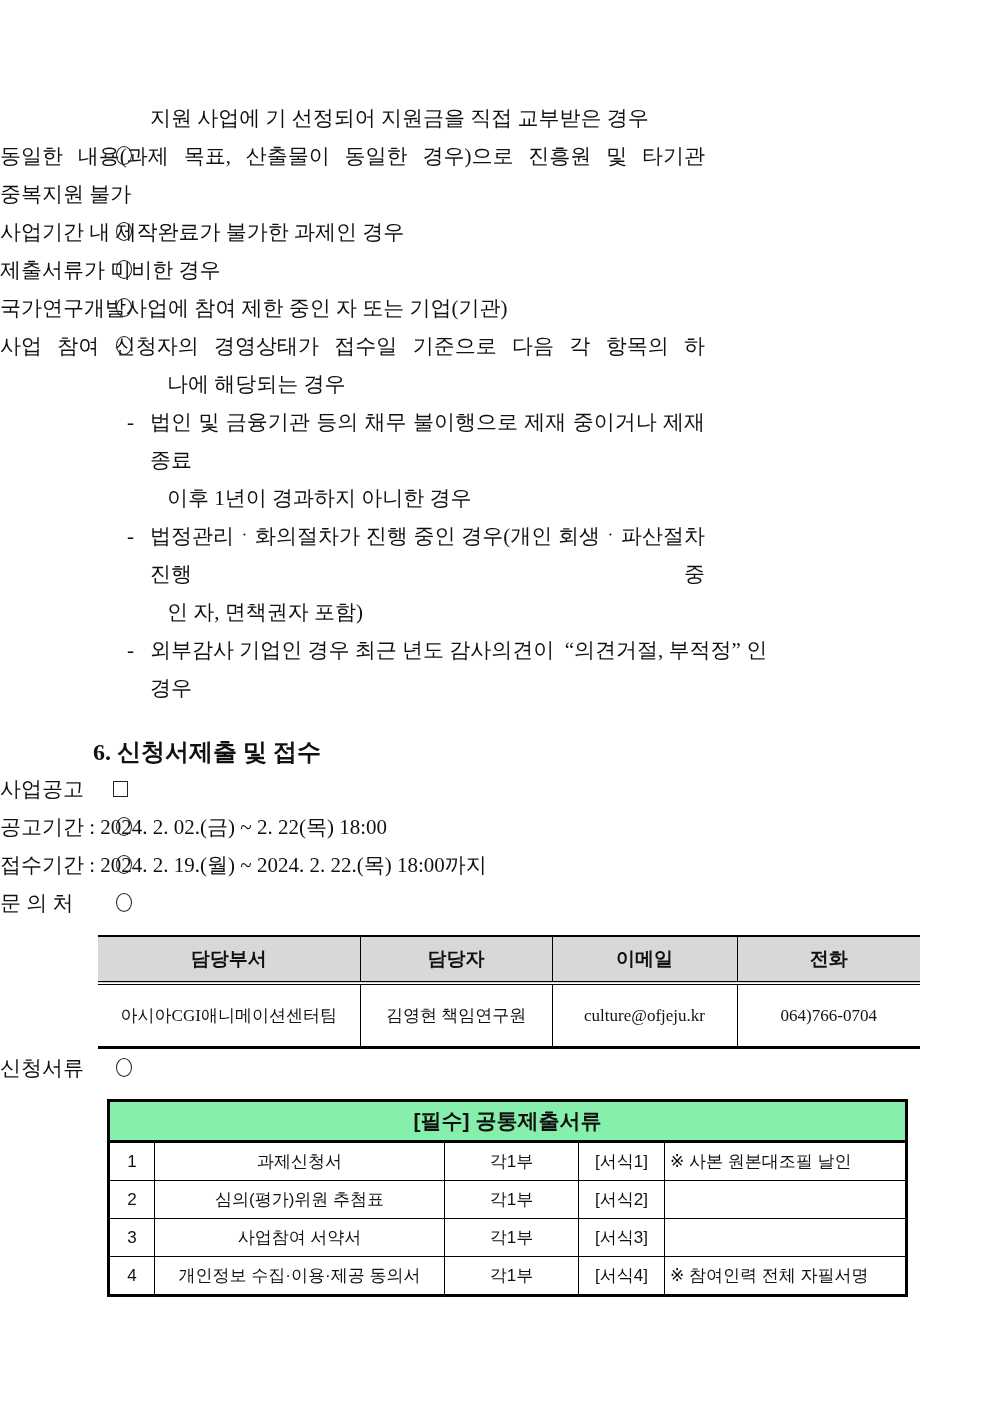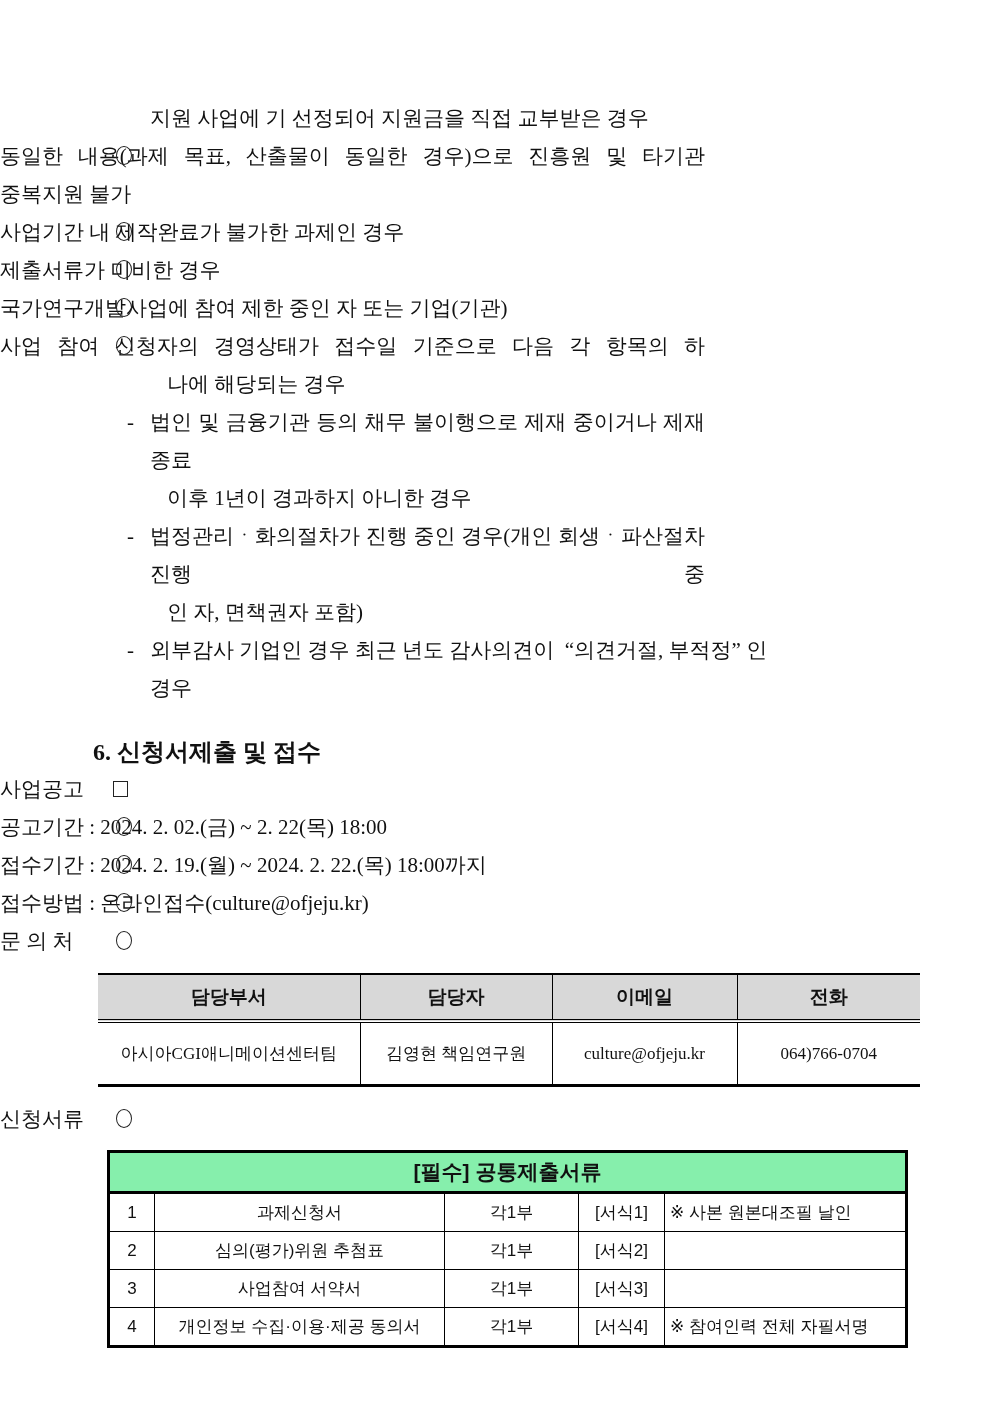--- a/index.html
+++ b/index.html
@@ -49,21 +49,21 @@
     background:#d8d8d8; font-size:19px; font-weight:bold;
     height:42px; text-align:center; vertical-align:middle;
     border-bottom:4px double #000;
   }
   .contact-table td {
     font-size:17px; height:59px; text-align:center; vertical-align:middle;
   }
   .contact-table th + th, .contact-table td + td { border-left:1px solid #000; }
 
   
-  .docs-line { margin-top:13px; }
+  .docs-line { }
 
   
   .docs-table {
     margin:12px 0 0 107px; width:798px;
     font-family:"Liberation Sans","DejaVu Sans",sans-serif;
     border:3px solid #000;
   }
   .docs-table .title-cell {
     font-size:21px; font-weight:bold; text-align:center; vertical-align:middle;
     height:36px; border-bottom:3px solid #000; background:#86efac;
@@ -100,21 +100,20 @@
     <div class="line ind-c"><span>인 자, 면책권자 포함)</span></div>
     <div class="line ind-d"><span class="dash-bullet">-</span><span>외부감사 기업인 경우 최근 년도 감사의견이  “의견거절, 부적정” 인 경우</span></div>
   </div>
 
   <div class="sec6">
     <div class="heading">6. 신청서제출 및 접수</div>
 
     <div class="line ind-b"><span class="square-bullet"></span><span>사업공고</span></div>
     <div class="line ind-b"><span class="circle-bullet"></span><span>공고기간 : 2024. 2. 02.(금) ~ 2. 22(목) 18:00</span></div>
     <div class="line ind-b"><span class="circle-bullet"></span><span>접수기간 : 2024. 2. 19.(월) ~ 2024. 2. 22.(목) 18:00까지</span></div>
-    <div class="line ind-b"><span class="circle-bullet"></span><span>접수방법 : 온라인접수(culture@ofjeju.kr)</span></div>
     <div class="line ind-b"><span class="circle-bullet"></span><span>문 의 처</span></div>
 
     <table class="contact-table">
       <colgroup>
           <col style="width:262px">
           <col style="width:192px">
           <col style="width:185px">
           <col style="width:183px">
         </colgroup>
       <tbody>

